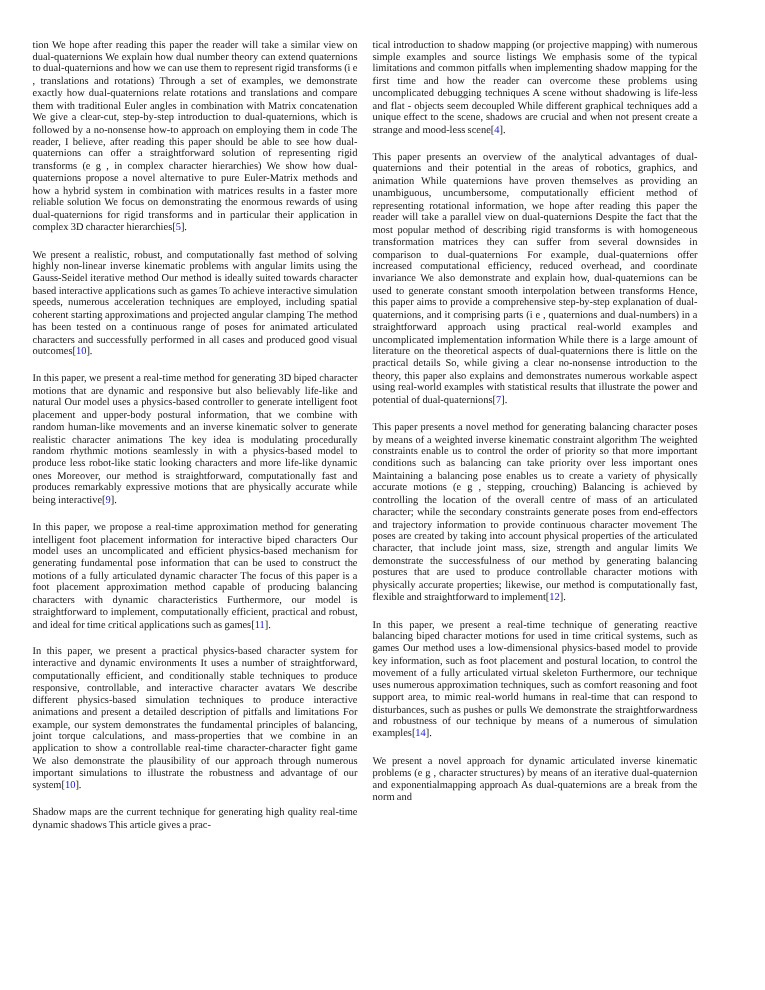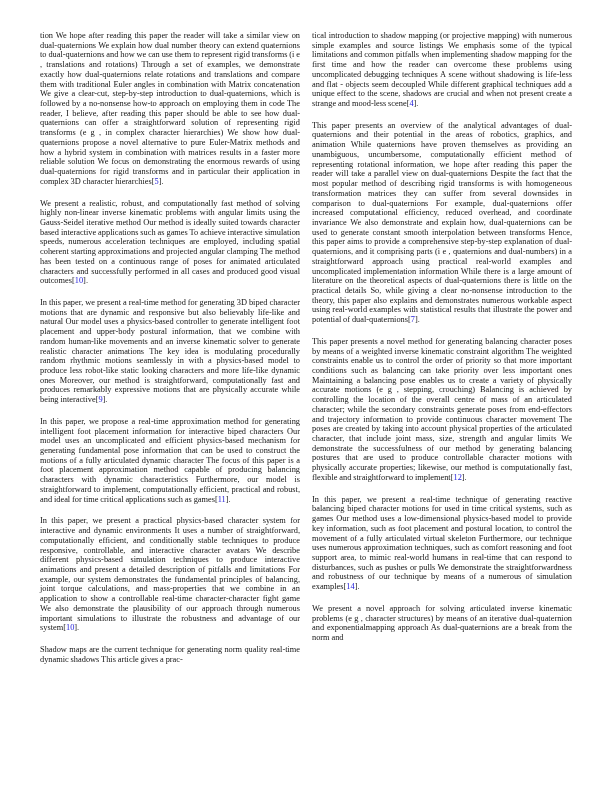--- a/index.html
+++ b/index.html
@@ -1,20 +1,20 @@
 <!DOCTYPE html>
 <html><head>
 <meta charset="utf-8">
 <style>
   html,body{margin:0;padding:0;background:#ffffff;}
   body{width:612px;height:792px;overflow:hidden;}
   .page{
     box-sizing:border-box;
     width:612px;height:792px;
-    padding:31px 40px 24px 40px;
+    padding:31px 40px 24px 26px;
     display:flex;
     gap:12px;
     font-family:"Liberation Serif","DejaVu Serif",serif;
     font-size:8.35px;
     line-height:9.72px;
     color:#141414;
     text-align:justify;
     text-justify:inter-word;
   }
   .column{width:260px;flex:0 0 260px;}
@@ -25,22 +25,22 @@
 </head>
 <body>
 
 <div class="page">
   <div class="column">
       <p class="para">tion We hope after reading this paper the reader will take a similar view on dual-quaternions We explain how dual number theory can extend quaternions to dual-quaternions and how we can use them to represent rigid transforms (i e , translations and rotations) Through a set of examples, we demonstrate exactly how dual-quaternions relate rotations and translations and compare them with traditional Euler angles in combination with Matrix concatenation We give a clear-cut, step-by-step introduction to dual-quaternions, which is followed by a no-nonsense how-to approach on employing them in code The reader, I believe, after reading this paper should be able to see how dual-quaternions can offer a straightforward solution of representing rigid transforms (e g , in complex character hierarchies) We show how dual-quaternions propose a novel alternative to pure Euler-Matrix methods and how a hybrid system in combination with matrices results in a faster more reliable solution We focus on demonstrating the enormous rewards of using dual-quaternions for rigid transforms and in particular their application in complex 3D character hierarchies[<span class="cite" style="color: rgb(26, 22, 217);">5</span>].</p>
       <p class="para">We present a realistic, robust, and computationally fast method of solving highly non-linear inverse kinematic problems with angular limits using the Gauss-Seidel iterative method Our method is ideally suited towards character based interactive applications such as games To achieve interactive simulation speeds, numerous acceleration techniques are employed, including spatial coherent starting approximations and projected angular clamping The method has been tested on a continuous range of poses for animated articulated characters and successfully performed in all cases and produced good visual outcomes[<span class="cite" style="color: rgb(26, 22, 217);">10</span>].</p>
       <p class="para">In this paper, we present a real-time method for generating 3D biped character motions that are dynamic and responsive but also believably life-like and natural Our model uses a physics-based controller to generate intelligent foot placement and upper-body postural information, that we combine with random human-like movements and an inverse kinematic solver to generate realistic character animations The key idea is modulating procedurally random rhythmic motions seamlessly in with a physics-based model to produce less robot-like static looking characters and more life-like dynamic ones Moreover, our method is straightforward, computationally fast and produces remarkably expressive motions that are physically accurate while being interactive[<span class="cite" style="color: rgb(26, 22, 217);">9</span>].</p>
       <p class="para">In this paper, we propose a real-time approximation method for generating intelligent foot placement information for interactive biped characters Our model uses an uncomplicated and efficient physics-based mechanism for generating fundamental pose information that can be used to construct the motions of a fully articulated dynamic character The focus of this paper is a foot placement approximation method capable of producing balancing characters with dynamic characteristics Furthermore, our model is straightforward to implement, computationally efficient, practical and robust, and ideal for time critical applications such as games[<span class="cite" style="color: rgb(26, 22, 217);">11</span>].</p>
       <p class="para">In this paper, we present a practical physics-based character system for interactive and dynamic environments It uses a number of straightforward, computationally efficient, and conditionally stable techniques to produce responsive, controllable, and interactive character avatars We describe different physics-based simulation techniques to produce interactive animations and present a detailed description of pitfalls and limitations For example, our system demonstrates the fundamental principles of balancing, joint torque calculations, and mass-properties that we combine in an application to show a controllable real-time character-character fight game We also demonstrate the plausibility of our approach through numerous important simulations to illustrate the robustness and advantage of our system[<span class="cite" style="color: rgb(26, 22, 217);">10</span>].</p>
-      <p class="para">Shadow maps are the current technique for generating norm quality real-time dynamic shadows This article gives a prac-</p>
+      <p class="para">Shadow maps are the current technique for generating high quality real-time dynamic shadows This article gives a prac-</p>
     </div>
   <div class="column">
       <p class="para">tical introduction to shadow mapping (or projective mapping) with numerous simple examples and source listings We emphasis some of the typical limitations and common pitfalls when implementing shadow mapping for the first time and how the reader can overcome these problems using uncomplicated debugging techniques A scene without shadowing is life-less and flat - objects seem decoupled While different graphical techniques add a unique effect to the scene, shadows are crucial and when not present create a strange and mood-less scene[<span class="cite" style="color: rgb(26, 22, 217);">4</span>].</p>
       <p class="para">This paper presents an overview of the analytical advantages of dual-quaternions and their potential in the areas of robotics, graphics, and animation While quaternions have proven themselves as providing an unambiguous, uncumbersome, computationally efficient method of representing rotational information, we hope after reading this paper the reader will take a parallel view on dual-quaternions Despite the fact that the most popular method of describing rigid transforms is with homogeneous transformation matrices they can suffer from several downsides in comparison to dual-quaternions For example, dual-quaternions offer increased computational efficiency, reduced overhead, and coordinate invariance We also demonstrate and explain how, dual-quaternions can be used to generate constant smooth interpolation between transforms Hence, this paper aims to provide a comprehensive step-by-step explanation of dual-quaternions, and it comprising parts (i e , quaternions and dual-numbers) in a straightforward approach using practical real-world examples and uncomplicated implementation information While there is a large amount of literature on the theoretical aspects of dual-quaternions there is little on the practical details So, while giving a clear no-nonsense introduction to the theory, this paper also explains and demonstrates numerous workable aspect using real-world examples with statistical results that illustrate the power and potential of dual-quaternions[<span class="cite" style="color: rgb(26, 22, 217);">7</span>].</p>
       <p class="para">This paper presents a novel method for generating balancing character poses by means of a weighted inverse kinematic constraint algorithm The weighted constraints enable us to control the order of priority so that more important conditions such as balancing can take priority over less important ones Maintaining a balancing pose enables us to create a variety of physically accurate motions (e g , stepping, crouching) Balancing is achieved by controlling the location of the overall centre of mass of an articulated character; while the secondary constraints generate poses from end-effectors and trajectory information to provide continuous character movement The poses are created by taking into account physical properties of the articulated character, that include joint mass, size, strength and angular limits We demonstrate the successfulness of our method by generating balancing postures that are used to produce controllable character motions with physically accurate properties; likewise, our method is computationally fast, flexible and straightforward to implement[<span class="cite" style="color: rgb(26, 22, 217);">12</span>].</p>
       <p class="para">In this paper, we present a real-time technique of generating reactive balancing biped character motions for used in time critical systems, such as games Our method uses a low-dimensional physics-based model to provide key information, such as foot placement and postural location, to control the movement of a fully articulated virtual skeleton Furthermore, our technique uses numerous approximation techniques, such as comfort reasoning and foot support area, to mimic real-world humans in real-time that can respond to disturbances, such as pushes or pulls We demonstrate the straightforwardness and robustness of our technique by means of a numerous of simulation examples[<span class="cite" style="color: rgb(26, 22, 217);">14</span>].</p>
-      <p class="para">We present a novel approach for solving articulated inverse kinematic problems (e g , character structures) by means of an iterative dual-quaternion and exponentialmapping approach As dual-quaternions are a break from the norm and</p>
+      <p class="para">We present a novel approach for dynamic articulated inverse kinematic problems (e g , character structures) by means of an iterative dual-quaternion and exponentialmapping approach As dual-quaternions are a break from the norm and</p>
     </div>
 </div>
 
 </body></html>

